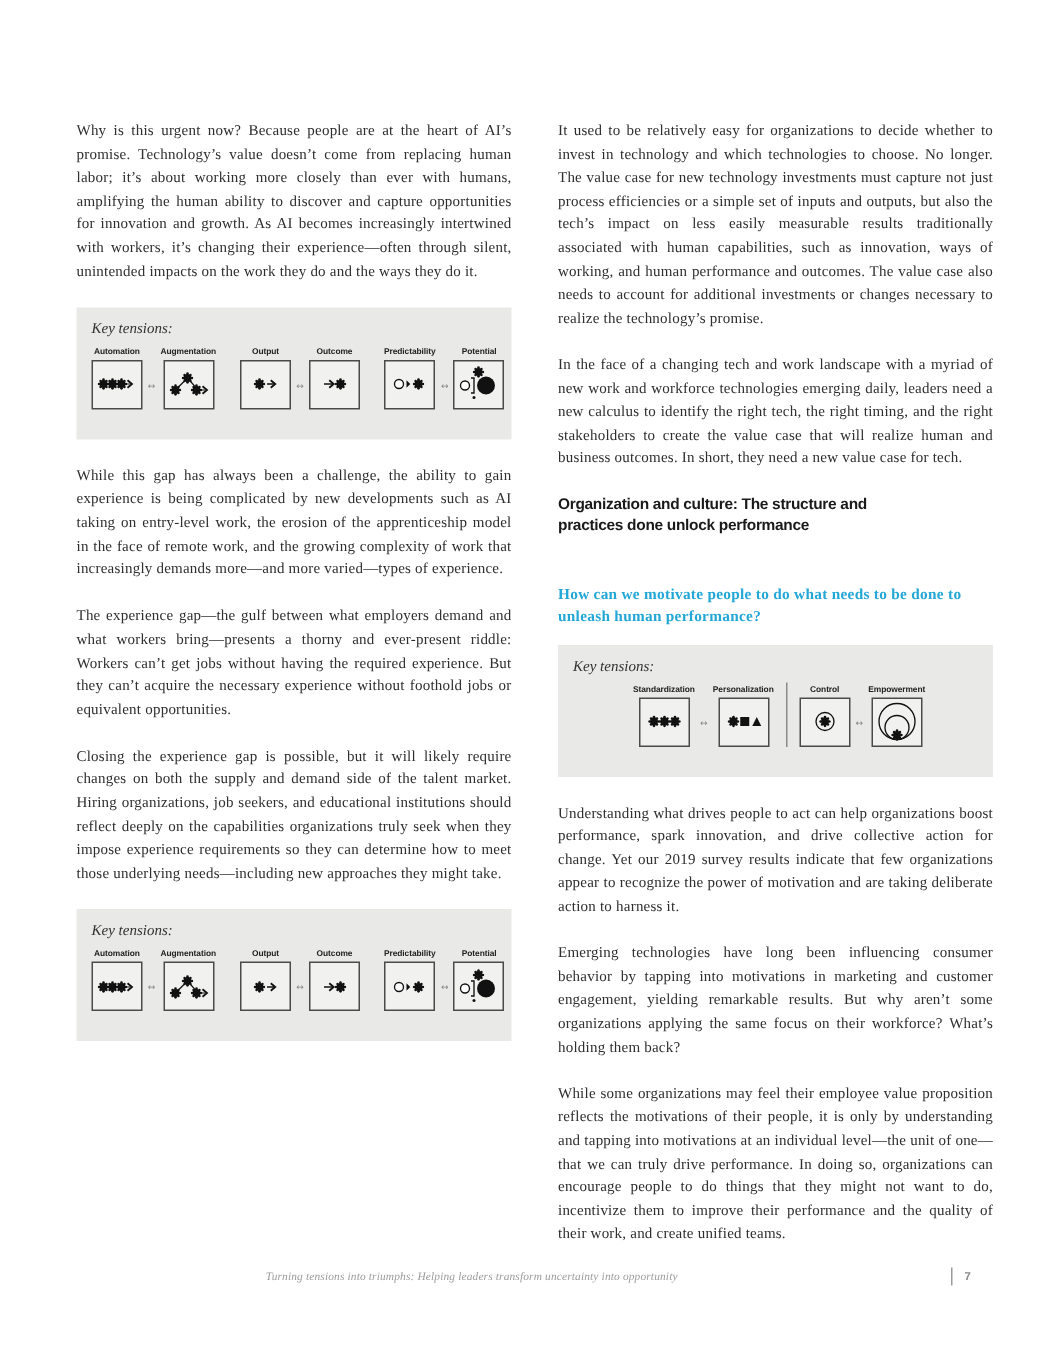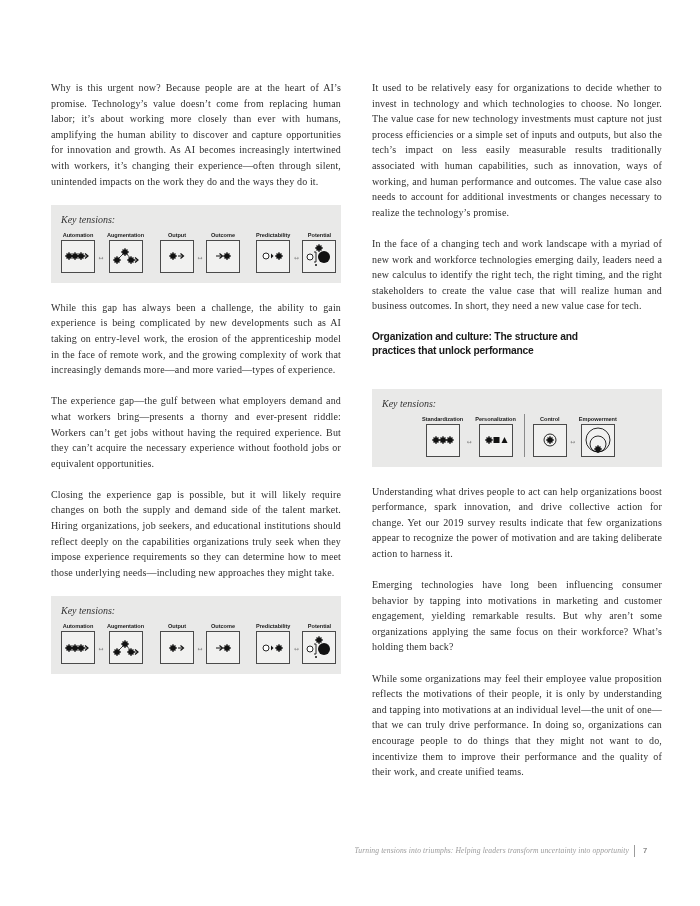--- a/index.html
+++ b/index.html
@@ -18,21 +18,21 @@
       font-weight:bold; font-size:10.2px; line-height:15.6px;
       color:#22a7d6; margin:0 0 10px 0; letter-spacing:0.2px;
     }
     .sec-head {
       font-family:"Liberation Sans", "DejaVu Sans", sans-serif;
       font-weight:bold; font-size:10.3px; line-height:14.5px; color:#1a1a1a;
       margin:0 0 30px 0; letter-spacing:-0.2px;
     }
     .tension-box {
       background:#e9e9e8; position:relative; box-sizing:border-box;
-      padding:9px 10px 10px 10px; margin:0 0 17px 0;
+      padding:9px 10px 20px 10px; margin:0 0 17px 0;
     }
     .kt-label {
       font-family:"Liberation Serif", "DejaVu Serif", serif; font-style:italic;
       font-size:10px; color:#333; margin:0 0 5px 0;
     }
     .groups { display:flex; align-items:stretch; }
     .group { display:flex; align-items:flex-start; }
     .group-sep { width:1px; background:#8a8a8a; margin:0 8px; }
     .pair { display:flex; flex-direction:column; align-items:center; }
     .pair-label {
@@ -42,21 +42,21 @@
     }
     .icon-card {
       width:34px; height:33px; border:1px solid #4a4a4a; background:#f1f1f0;
       box-sizing:border-box; display:flex; align-items:center; justify-content:center;
     }
     .swap {
       font-family:"DejaVu Sans", sans-serif; font-size:6px; color:#888;
       width:12px; text-align:center; align-self:flex-end; margin-bottom:12px;
     }
     .footer {
-      position:absolute; top:846px; left:0; width:629px; text-align:right;
+      position:absolute; top:846px; left:0; width:629px; text-align:center;
       font-family:"Liberation Serif", "DejaVu Serif", serif; font-style:italic;
       font-size:7.6px; color:#9b9b9b; letter-spacing:0.1px;
     }
     .footer-sep { position:absolute; top:845px; left:634px; width:1px; height:12px; background:#9b9b9b; }
     .page-num {
       position:absolute; top:846px; left:643px;
       font-family:"Liberation Sans", "DejaVu Sans", sans-serif; font-weight:bold;
       font-size:7.6px; color:#8a8a8a;
     }
   </style>
@@ -251,22 +251,23 @@
       </div>
     </div>
   </div>
 </div>
 
 <div id="col-right" class="col">
   <p class="body">It used to be relatively easy for organizations to decide whether to invest in technology and which technologies to choose. No longer. The value case for new technology investments must capture not just process efficiencies or a simple set of inputs and outputs, but also the tech’s impact on less easily measurable results traditionally associated with human capabilities, such as innovation, ways of working, and human performance and outcomes. The value case also needs to account for additional investments or changes neces­sary to realize the technology’s promise.</p>
   <p class="body">In the face of a changing tech and work landscape with a myriad of new work and workforce technologies emerging daily, leaders need a new calculus to identify the right tech, the right timing, and the right stakeholders to create the value case that will realize human and business outcomes. In short, they need a new value case for tech.</p>
   <div class="sec-head">
     <div>Organization and culture: The structure and</div>
-    <div>practices that unlock performance</div>
+    <div>practices done unlock performance</div>
   </div>
+  <div class="q">How can we motivate people to do what needs to be done to unleash human performance?</div>
 
   <div class="tension-box" style="padding-left:10px;">
     <div class="kt-label">Key tensions:</div>
     <div class="groups" style="padding-left:40px;">
       <div class="group">
         <div class="pair">
             <div class="pair-label">Standardization</div>
           <div class="icon-card">
               <svg width="26" height="14" viewBox="0 0 26 14">
                 <use href="#spk" x="6" y="7"></use>

